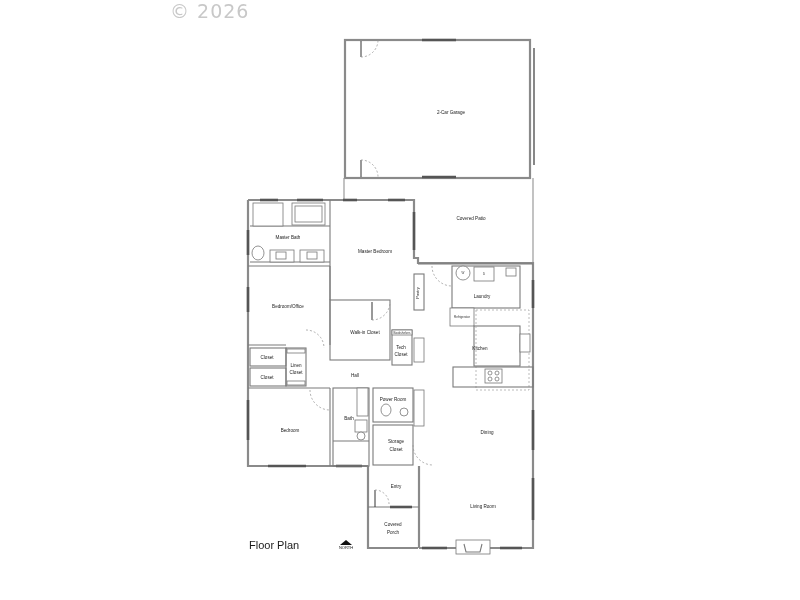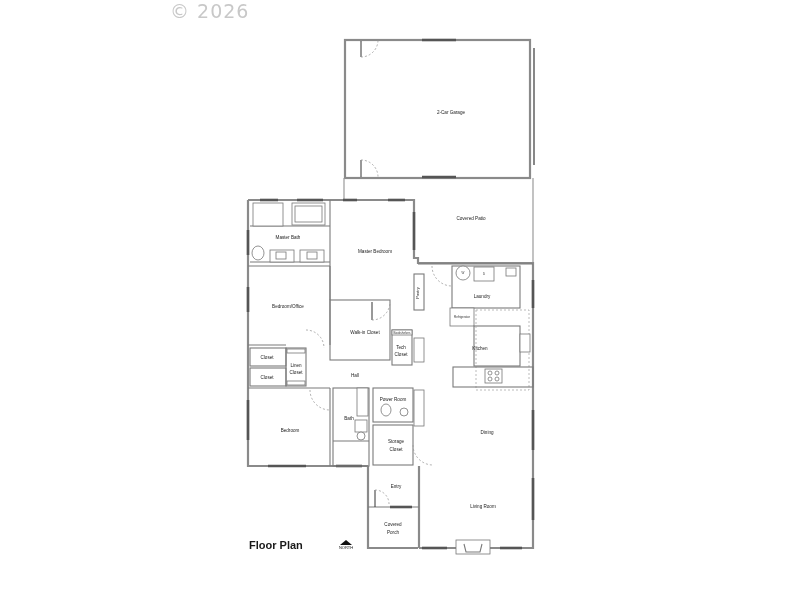--- a/index.html
+++ b/index.html
@@ -9,21 +9,21 @@
   .wall { fill: none; stroke: #8a8a8a; stroke-width: 2.2; }
   .wall-thin { fill: none; stroke: #9a9a9a; stroke-width: 1.2; }
   .inner { fill: none; stroke: #7a7a7a; stroke-width: 1.1; }
   .win { stroke: #555; stroke-width: 2.6; }
   .door-arc { fill: none; stroke: #9a9a9a; stroke-width: 0.8; stroke-dasharray: 2 2; }
   .door-leaf { stroke: #333; stroke-width: 1; }
   .dash { fill: none; stroke: #aaa; stroke-width: 0.8; stroke-dasharray: 2 2; }
   .fixture { fill: #fff; stroke: #777; stroke-width: 0.8; }
   .lbl { font-size: 4.6px; fill: #222; text-anchor: middle; font-family: "Liberation Sans", sans-serif; }
   .lbl-sm { font-size: 3px; fill: #333; text-anchor: middle; font-family: "Liberation Sans", sans-serif; }
-  .title { position: absolute; left: 249px; top: 539px; font-size: 11px; font-weight: bold; color: #1a1a1a; font-family: "Liberation Sans", sans-serif; }
+  .title { position: absolute; left: 249px; top: 539px; font-size: 11px; font-weight: normal; color: #1a1a1a; font-family: "Liberation Sans", sans-serif; }
   .north { position: absolute; left: 338px; top: 540px; width: 16px; text-align: center; }
   .north .tri { width: 0; height: 0; margin: 0 auto; border-left: 6px solid transparent; border-right: 6px solid transparent; border-bottom: 5px solid #111; }
   .north .txt { font-size: 4px; color: #111; line-height: 5px; font-family: "Liberation Sans", sans-serif; }
 </style>
 </head>
 <body>
 
 <div class="copyright">© 2026</div>
 
 <svg width="800" height="600" viewBox="0 0 800 600">

